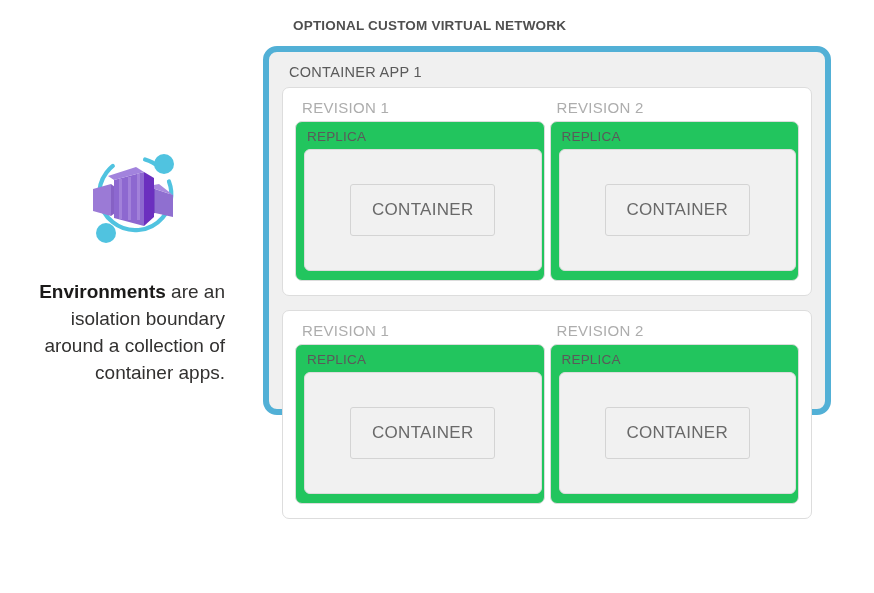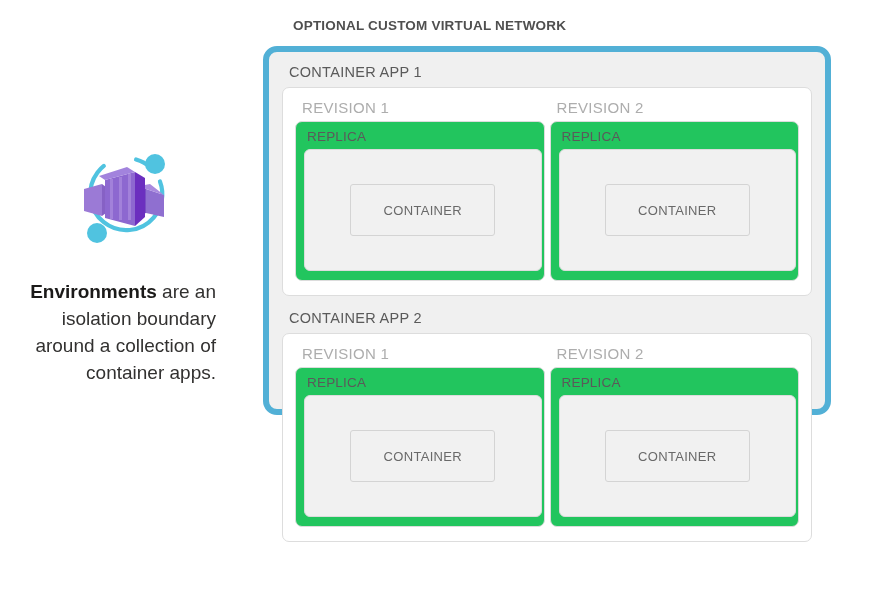--- a/index.html
+++ b/index.html
@@ -11,21 +11,21 @@
     height: 593px;
     background: #ffffff;
     font-family: "Liberation Sans", "DejaVu Sans", sans-serif;
     overflow: hidden;
     position: relative;
   }
 
   
   #left-panel {
     position: absolute;
-    left: 4px;
+    left: 13px;
     top: 140px;
     width: 240px;
   }
   #logo-wrap {
     width: 240px;
     height: 118px;
     display: flex;
     align-items: center;
     justify-content: center;
   }
@@ -151,21 +151,21 @@
     background: #f1f1f1;
     border: 1px solid #d4d4d4;
     border-radius: 3px;
     width: 145px;
     height: 52px;
     display: flex;
     align-items: center;
     justify-content: center;
   }
   .container-label {
-    font-size: 13px;
+    font-size: 17px;
     font-weight: 400;
     color: #696969;
     letter-spacing: 0.3px;
   }
 </style>
 </head>
 <body>
 
 <div id="left-panel">
 
@@ -230,21 +230,20 @@
               <span class="container-label">CONTAINER</span>
             </div>
           </div>
         </div>
       </div>
 
     </div>
   </div>
 
   <div class="container-app-group">
-    <div class="app-label">CONTAINER APP 2</div>
     <div class="app-card">
 
       <div class="revision-col">
         <div class="revision-label">REVISION 1</div>
         <div class="replica-box">
           <div class="replica-label">REPLICA</div>
           <div class="pod-box">
             <div class="container-box">
               <span class="container-label">CONTAINER</span>
             </div>

